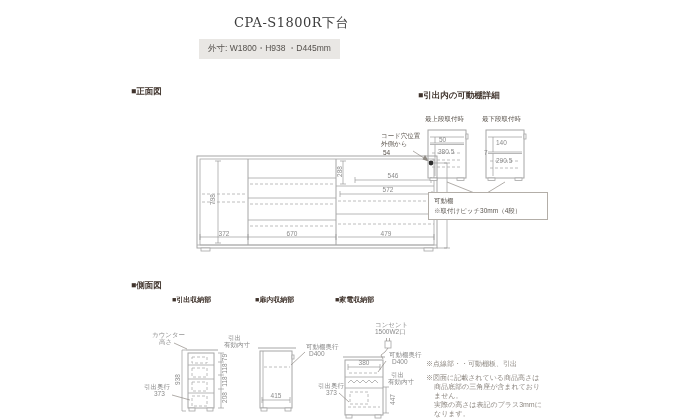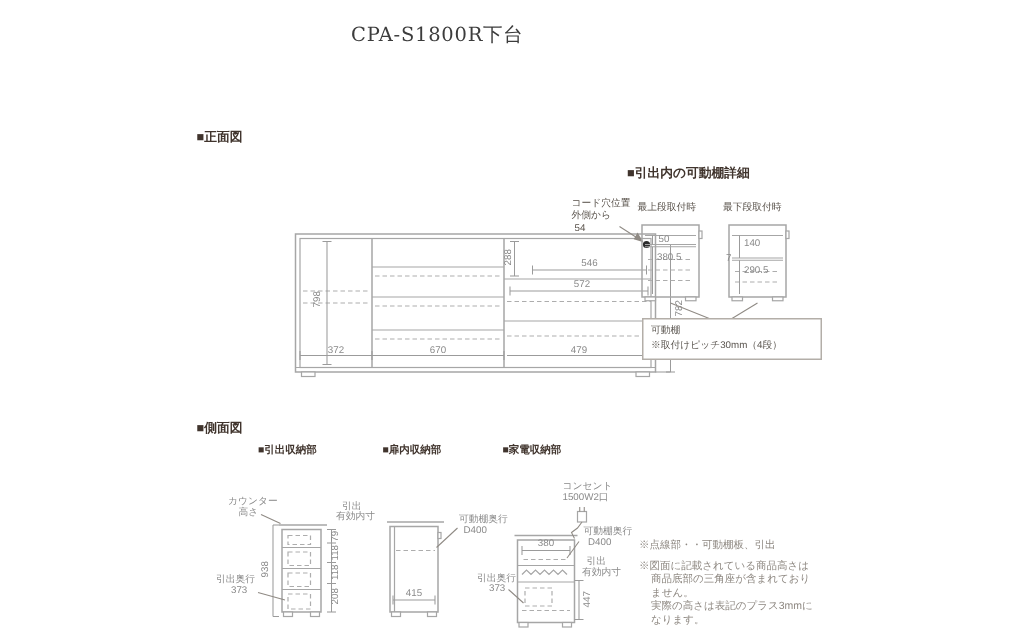--- a/index.html
+++ b/index.html
@@ -23,20 +23,21 @@
   .dl{stroke:#9b9b9b;stroke-width:.7;fill:none;}
   .ld{stroke:#8f8a84;stroke-width:.7;fill:none;}
   .feet{fill:#fff;stroke:#a6a6a6;stroke-width:.8;}
 </style>
 </head>
 <body>
 
 <div class="sheet">
 
   <div class="abs title" style="left:199px;top:14px;margin-left:35px;">CPA-S1800R下台</div>
+  <div class="abs specbox" style="left:199px;top:39px;">外寸: W1800・H938 ・D445mm</div>
 
   <div class="abs hdr" style="left:131px;top:86px;">■正面図</div>
 
   <div class="abs" style="left:185px;top:134px;width:300px;height:150px;">
     <svg width="300" height="150">
 
       <rect x="12" y="22" width="240" height="92" class="st"></rect>
       <rect x="15" y="25" width="234" height="86" class="stt"></rect>
       <line x1="12" y1="111" x2="252" y2="111" class="stt"></line>
       <rect x="16" y="114" width="9" height="3" class="feet"></rect>
@@ -96,21 +97,21 @@
     <span class="abs dim rot" style="left:15px;top:62px;width:24px;">798</span>
     <span class="abs dim" style="left:31px;top:96px;width:16px;text-align:center;">372</span>
     <span class="abs dim" style="left:99px;top:96px;width:16px;text-align:center;">670</span>
     <span class="abs dim" style="left:193px;top:96px;width:16px;text-align:center;">479</span>
     <span class="abs dim rot" style="left:142px;top:34px;width:24px;">288</span>
     <span class="abs dim" style="left:200px;top:38px;width:16px;text-align:center;">546</span>
     <span class="abs dim" style="left:195px;top:52px;width:16px;text-align:center;">572</span>
     <span class="abs dim rot" style="left:256px;top:68px;width:24px;">782</span>
   </div>
 
-  <div class="abs" style="left:418px;top:108px;width:135px;height:140px;">
+  <div class="abs" style="left:418px;top:88px;width:135px;height:140px;">
     <span class="abs hdr" style="left:0;top:2px;">■引出内の可動棚詳細</span>
     <span class="abs dimdark" style="left:7px;top:27px;">最上段取付時</span>
     <span class="abs dimdark" style="left:64px;top:27px;">最下段取付時</span>
     <svg class="abs" style="left:4px;top:38px;" width="126" height="74">
 
       <rect x="6" y="4" width="38" height="48" class="st"></rect>
       <line x1="8" y1="11" x2="42" y2="11" class="stt"></line>
       <line x1="8" y1="17" x2="42" y2="17" class="stt"></line>
       <line x1="8" y1="18.5" x2="42" y2="18.5" class="stt"></line>
       <line x1="10" y1="27" x2="40" y2="27" class="dash"></line>

